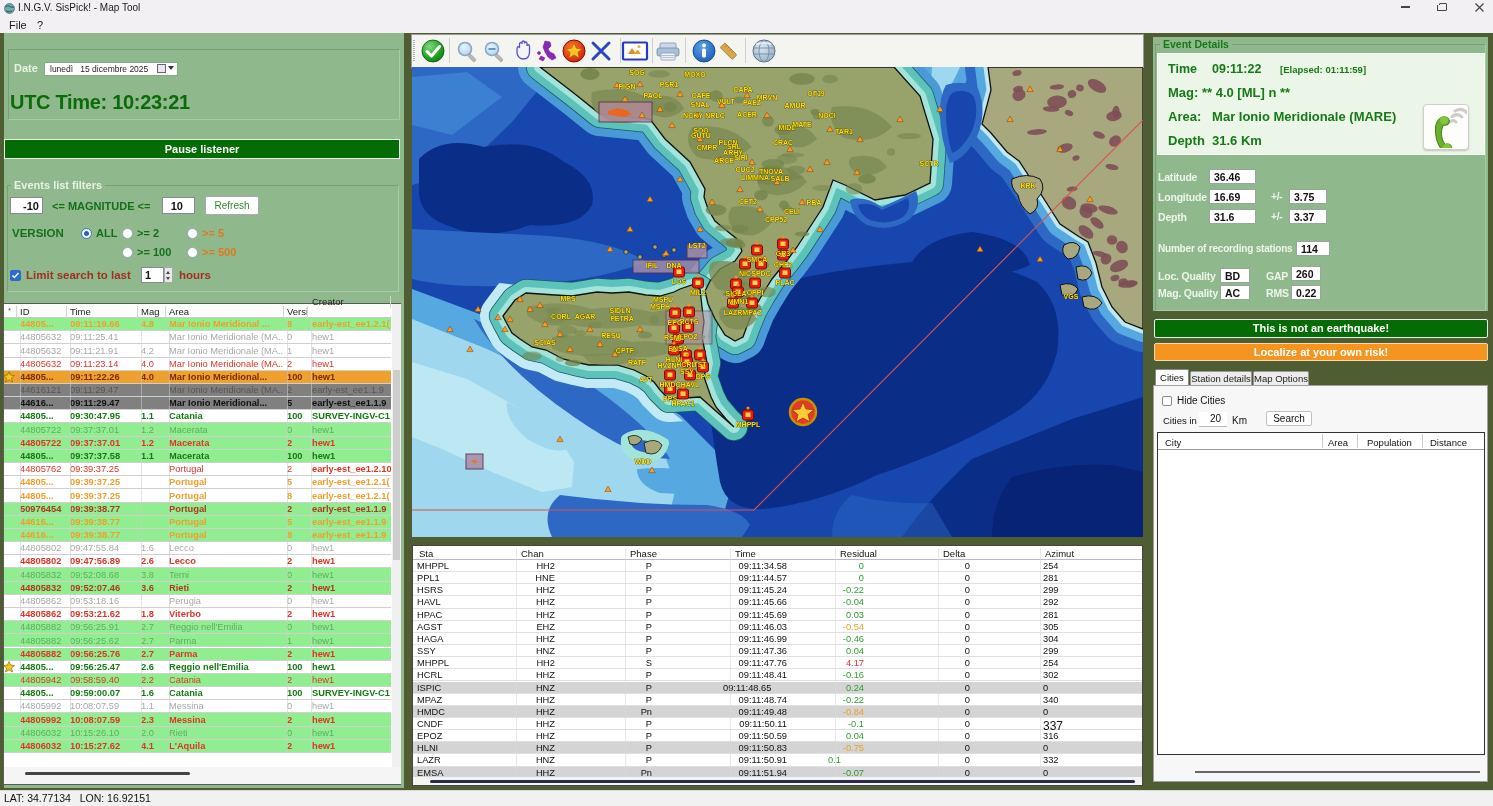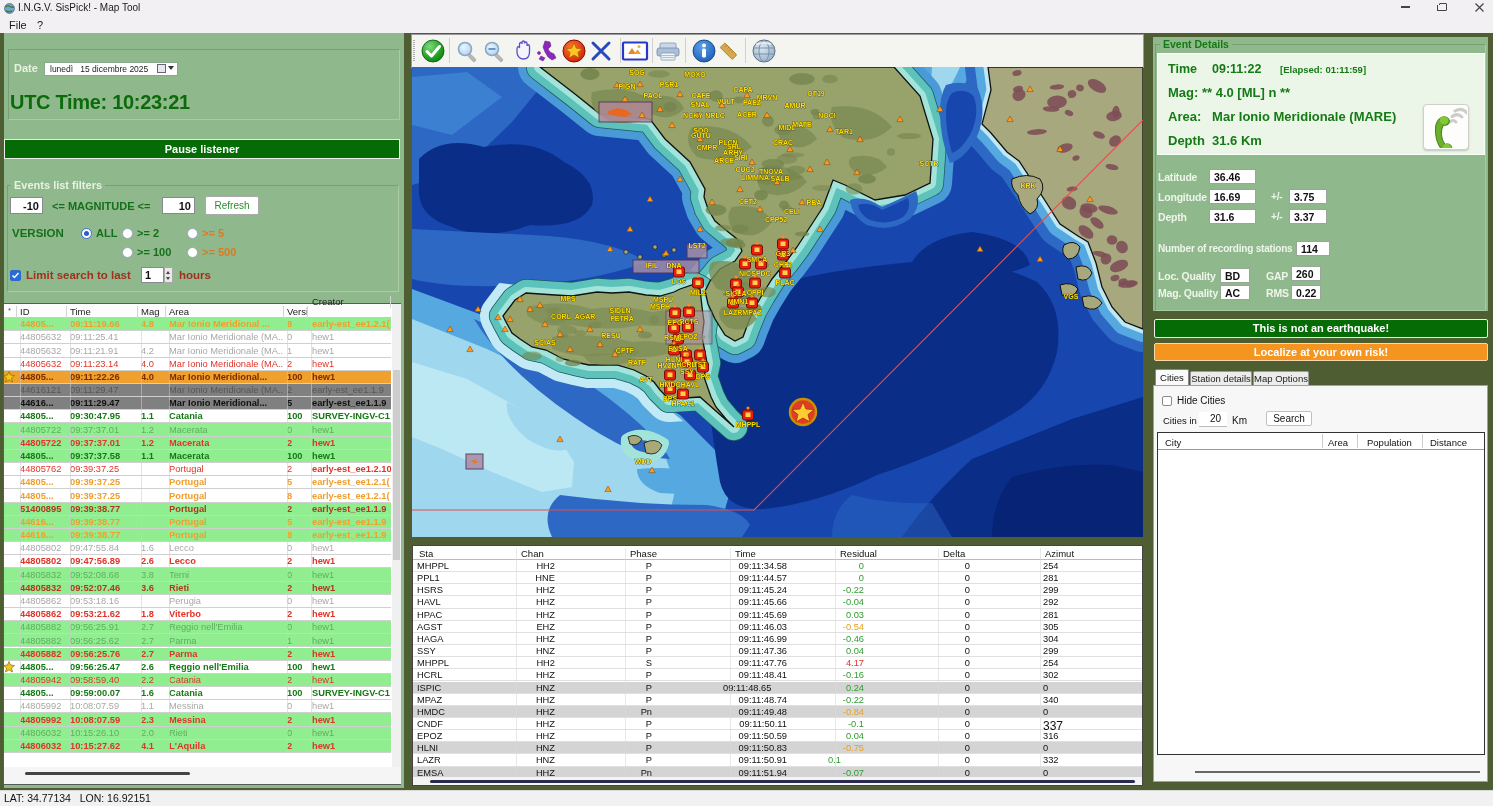--- a/index.html
+++ b/index.html
@@ -32,21 +32,21 @@
 <div class="abs" style="left:44px;top:62px;width:134px;height:14px;background:#fff;border:1px solid #8aa88a;"></div>
 <div class="abs" style="left:50px;top:64px;font-size:8.5px;color:#222;">lunedì&nbsp;&nbsp; 15 dicembre 2025</div>
 <div class="abs" style="left:157px;top:64px;width:9px;height:9px;border:1px solid #667;background:#e8e8f0;"></div>
 <div class="abs" style="left:168px;top:66px;width:0;height:0;border-left:3.5px solid transparent;border-right:3.5px solid transparent;border-top:4px solid #333;"></div>
 <div class="abs b" style="left:10px;top:91px;font-size:20px;letter-spacing:-0.3px;color:#0b6b0b;">UTC Time: 10:23:21</div>
 <div class="abs b" style="left:4px;top:139px;width:396px;height:20px;background:#056c05;border:1px solid #e8f0e8;color:#fff;font-size:11px;text-align:center;line-height:18px;">Pause listener</div>
 <div class="abs" style="left:7px;top:185px;width:392px;height:107px;border:1px solid #a9cba5;border-top-color:#79a075;border-left-color:#79a075;"></div>
 <div class="abs b" style="left:11px;top:179px;font-size:11px;color:#e7f2e2;background:#8fb98c;padding:0 3px;">Events list filters</div>
 <div class="abs b" style="left:10px;top:197px;width:33px;height:17px;background:#fff;border:1px solid #889;font-size:11px;color:#111;text-align:right;line-height:16px;padding-right:3px;">-10</div>
 <div class="abs b" style="left:52px;top:200px;font-size:11px;color:#15701a;">&lt;= MAGNITUDE &lt;=</div>
-<div class="abs b" style="left:162px;top:197px;width:33px;height:17px;background:#fff;border:1px solid #889;font-size:11px;color:#111;text-align:right;line-height:16px;padding-right:3px;">10</div>
+<div class="abs b" style="left:162px;top:197px;width:33px;height:17px;background:#fff;border:1px solid #889;font-size:11px;color:#111;text-align:right;line-height:16px;padding-right:11px;">10</div>
 <div class="abs" style="left:205px;top:196px;width:54px;height:19px;background:#fff;border:1px solid #aaa;border-radius:2px;font-size:10px;color:#2e8b2e;text-align:center;line-height:17px;">Refresh</div>
 <div class="abs b" style="left:12px;top:227px;font-size:11.5px;color:#15701a;">VERSION</div>
 
 <div class="abs" style="left:81px;top:228px;width:11px;height:11px;border-radius:50%;background:#fff;border:1px solid #3a6ecc;"></div>
 <div class="abs" style="left:84px;top:231px;width:5px;height:5px;border-radius:50%;background:#2a5ed0;"></div>
 <div class="abs b" style="left:96px;top:227px;font-size:11px;color:#15701a;">ALL</div>
 <div class="abs" style="left:122px;top:228px;width:11px;height:11px;border-radius:50%;background:#fff;border:1px solid #98a8b8;"></div>
 <div class="abs b" style="left:137px;top:227px;font-size:11px;color:#15701a;">&gt;= 2</div>
 <div class="abs" style="left:187px;top:228px;width:11px;height:11px;border-radius:50%;background:#fff;border:1px solid #98a8b8;"></div>
 <div class="abs b" style="left:202px;top:227px;font-size:11px;color:#e07820;">&gt;= 5</div>
@@ -165,21 +165,21 @@
 <div class="abs" style="left:166px;top:477.36px;width:118px;height:12px;font-size:9.3px;font-weight:bold;color:#f09f2e;padding-left:3px;overflow:hidden;white-space:nowrap;">Portugal</div>
 <div class="abs" style="left:284px;top:477.36px;width:24px;height:12px;font-size:9.3px;font-weight:bold;color:#f09f2e;padding-left:3px;overflow:hidden;white-space:nowrap;">5</div>
 <div class="abs" style="left:309px;top:477.36px;width:82px;height:12px;font-size:9.3px;font-weight:bold;color:#f09f2e;padding-left:3px;overflow:hidden;white-space:nowrap;">early-est_ee1.2.1(</div>
 <div class="abs" style="left:4px;top:489.34px;width:387px;height:13.18px;background:#ffffff;border-bottom:1px solid #d0d0d0;"></div>
 <div class="abs" style="left:17px;top:490.54px;width:50px;height:12px;font-size:9.3px;font-weight:bold;color:#f09f2e;padding-left:3px;overflow:hidden;white-space:nowrap;">44805...</div>
 <div class="abs" style="left:67px;top:490.54px;width:71px;height:12px;font-size:9.3px;font-weight:bold;color:#f09f2e;padding-left:3px;overflow:hidden;white-space:nowrap;">09:39:37.25</div>
 <div class="abs" style="left:166px;top:490.54px;width:118px;height:12px;font-size:9.3px;font-weight:bold;color:#f09f2e;padding-left:3px;overflow:hidden;white-space:nowrap;">Portugal</div>
 <div class="abs" style="left:284px;top:490.54px;width:24px;height:12px;font-size:9.3px;font-weight:bold;color:#f09f2e;padding-left:3px;overflow:hidden;white-space:nowrap;">8</div>
 <div class="abs" style="left:309px;top:490.54px;width:82px;height:12px;font-size:9.3px;font-weight:bold;color:#f09f2e;padding-left:3px;overflow:hidden;white-space:nowrap;">early-est_ee1.2.1(</div>
 <div class="abs" style="left:4px;top:502.52px;width:387px;height:13.18px;background:#90ee90;border-bottom:1px solid #d0d0d0;"></div>
-<div class="abs" style="left:17px;top:503.72px;width:50px;height:12px;font-size:9.3px;font-weight:bold;color:#b03820;padding-left:3px;overflow:hidden;white-space:nowrap;">51400895</div>
+<div class="abs" style="left:17px;top:503.72px;width:50px;height:12px;font-size:9.3px;font-weight:bold;color:#b03820;padding-left:3px;overflow:hidden;white-space:nowrap;">50976454</div>
 <div class="abs" style="left:67px;top:503.72px;width:71px;height:12px;font-size:9.3px;font-weight:bold;color:#b03820;padding-left:3px;overflow:hidden;white-space:nowrap;">09:39:38.77</div>
 <div class="abs" style="left:166px;top:503.72px;width:118px;height:12px;font-size:9.3px;font-weight:bold;color:#b03820;padding-left:3px;overflow:hidden;white-space:nowrap;">Portugal</div>
 <div class="abs" style="left:284px;top:503.72px;width:24px;height:12px;font-size:9.3px;font-weight:bold;color:#b03820;padding-left:3px;overflow:hidden;white-space:nowrap;">2</div>
 <div class="abs" style="left:309px;top:503.72px;width:82px;height:12px;font-size:9.3px;font-weight:bold;color:#b03820;padding-left:3px;overflow:hidden;white-space:nowrap;">early-est_ee1.1.9</div>
 <div class="abs" style="left:4px;top:515.70px;width:387px;height:13.18px;background:#90ee90;border-bottom:1px solid #d0d0d0;"></div>
 <div class="abs" style="left:17px;top:516.90px;width:50px;height:12px;font-size:9.3px;font-weight:bold;color:#f09f2e;padding-left:3px;overflow:hidden;white-space:nowrap;">44616...</div>
 <div class="abs" style="left:67px;top:516.90px;width:71px;height:12px;font-size:9.3px;font-weight:bold;color:#f09f2e;padding-left:3px;overflow:hidden;white-space:nowrap;">09:39:38.77</div>
 <div class="abs" style="left:166px;top:516.90px;width:118px;height:12px;font-size:9.3px;font-weight:bold;color:#f09f2e;padding-left:3px;overflow:hidden;white-space:nowrap;">Portugal</div>
 <div class="abs" style="left:284px;top:516.90px;width:24px;height:12px;font-size:9.3px;font-weight:bold;color:#f09f2e;padding-left:3px;overflow:hidden;white-space:nowrap;">5</div>
 <div class="abs" style="left:309px;top:516.90px;width:82px;height:12px;font-size:9.3px;font-weight:bold;color:#f09f2e;padding-left:3px;overflow:hidden;white-space:nowrap;">early-est_ee1.1.9</div>

